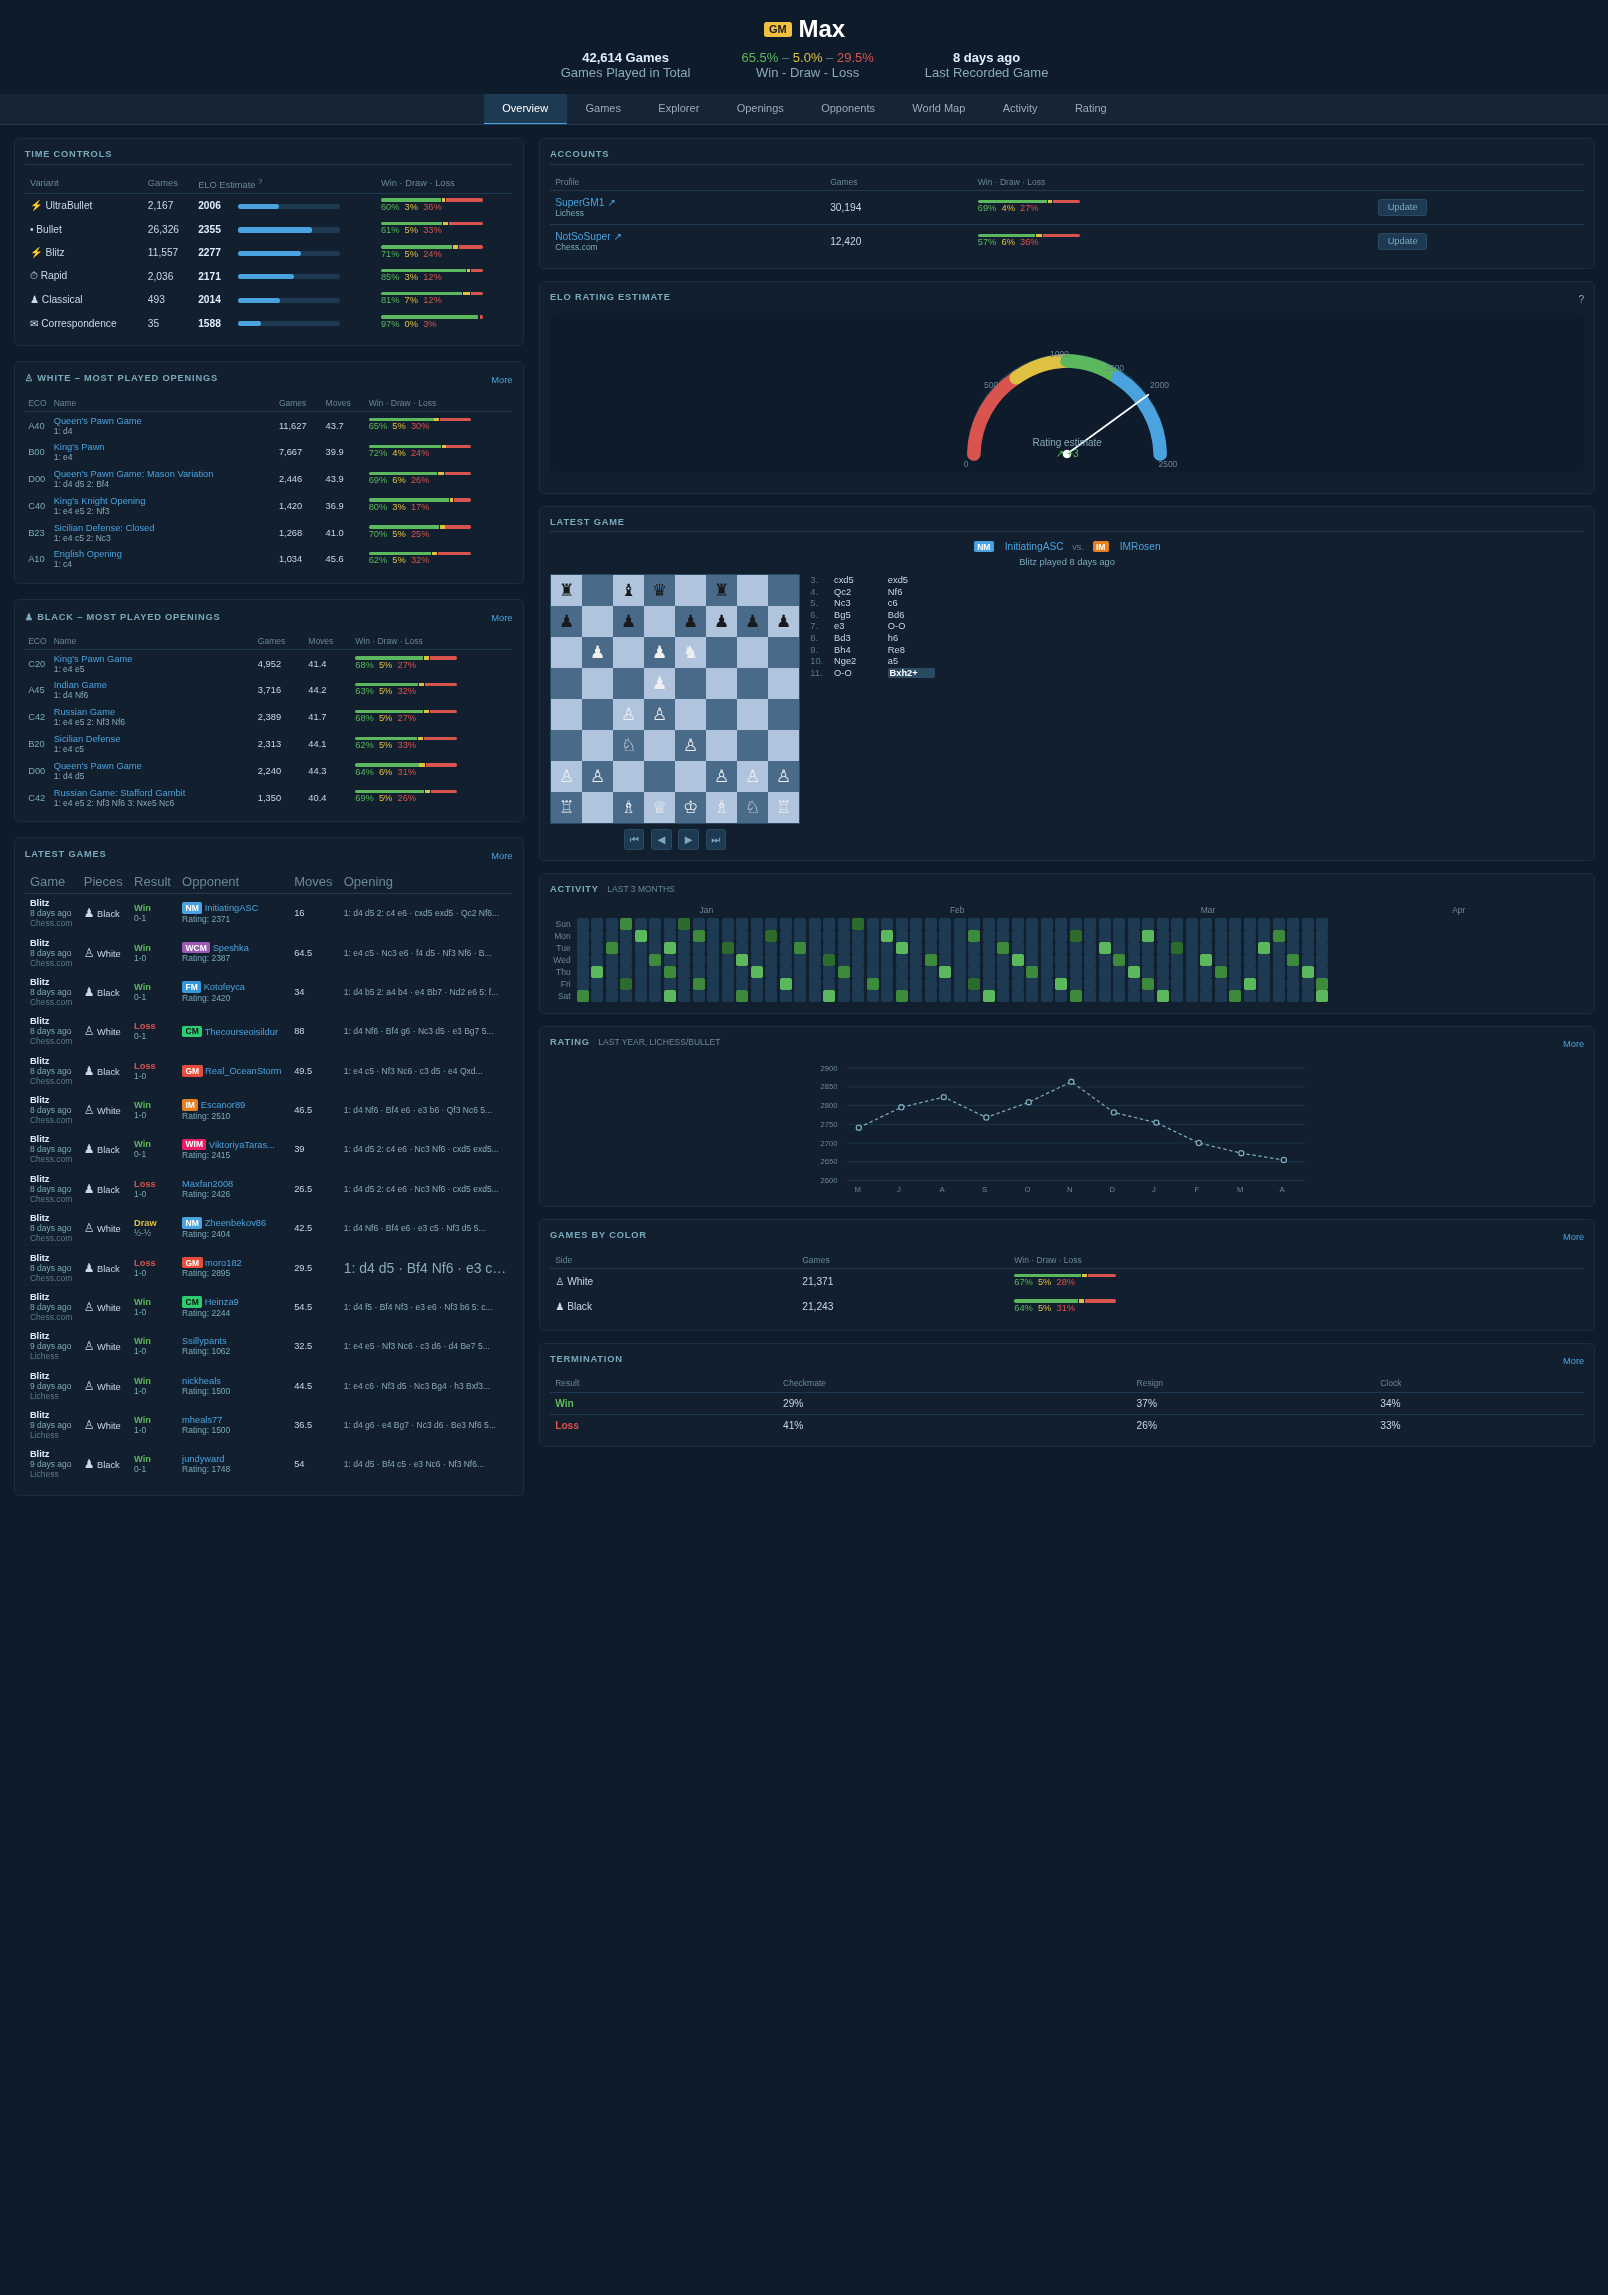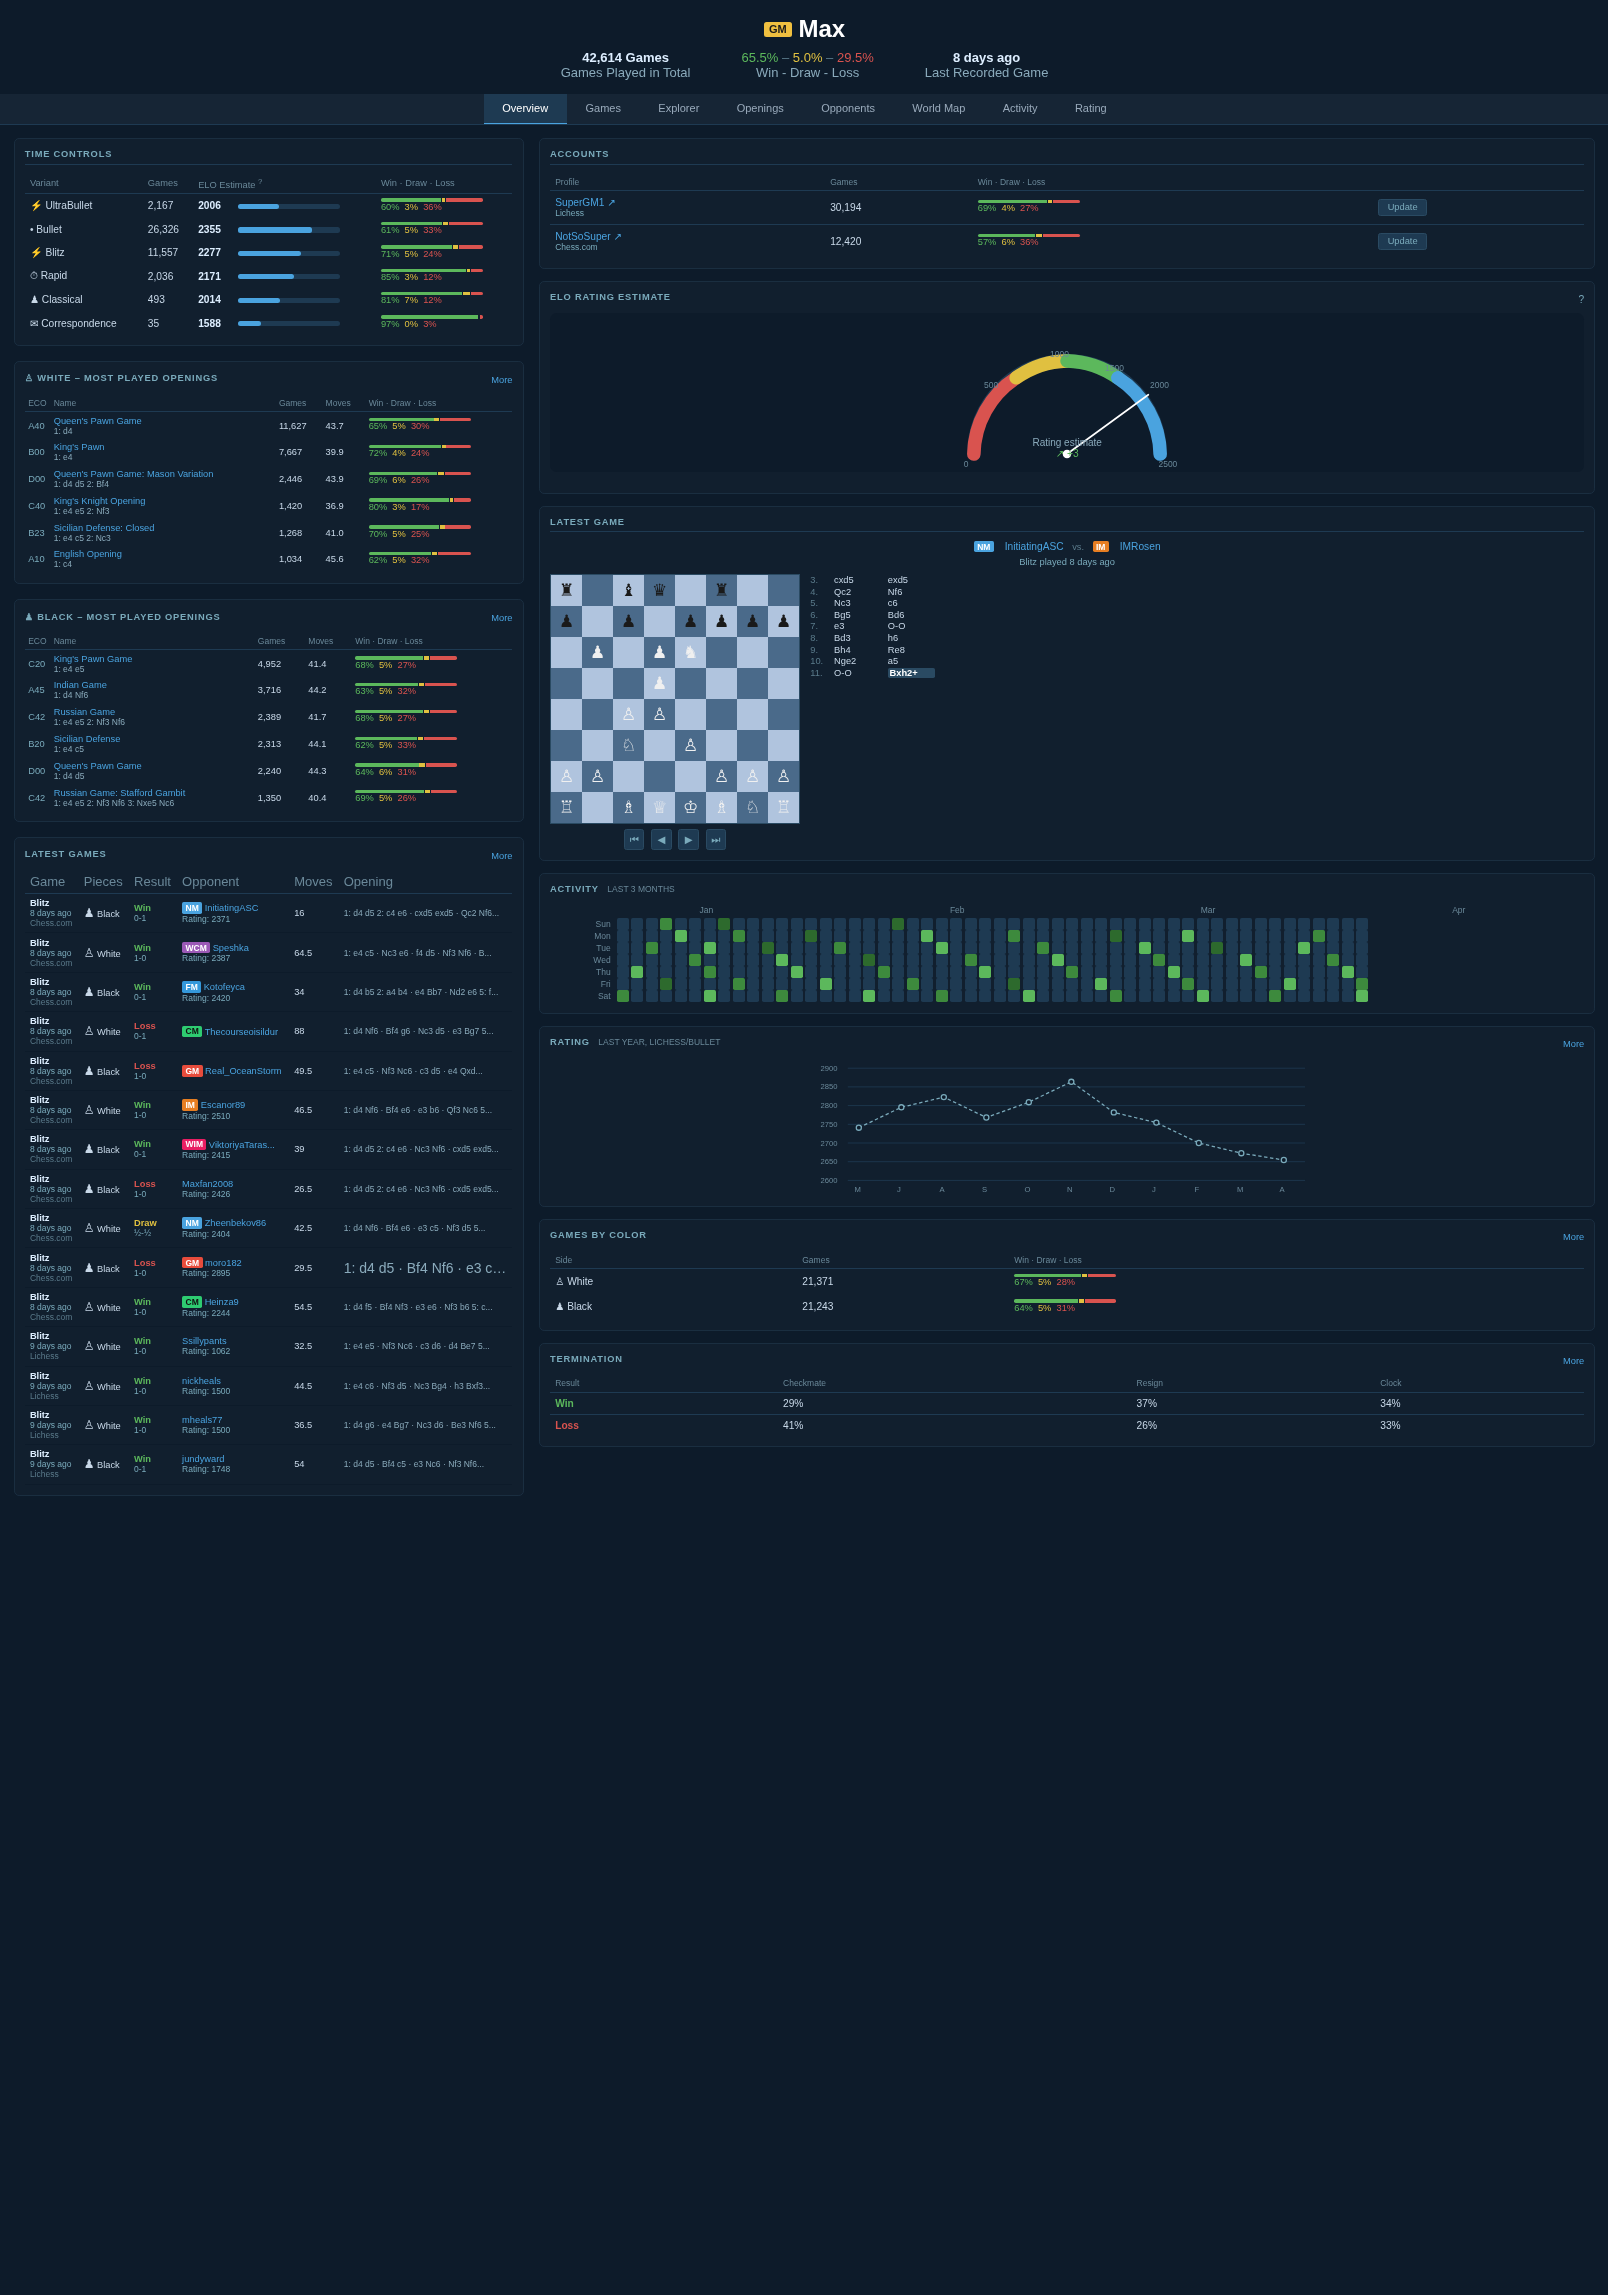--- a/index.html
+++ b/index.html
@@ -207,21 +207,21 @@
     .chess-cell.dark { background: #4a6a8a; }
 
     .moves-list { font-size: 9.3px; color: #8aaabb; }
     .move-row { display: flex; gap: 6.8px; padding: 0.8px 0; }
     .move-num { color: #5a7a8a; width: 17px; }
     .move-white, .move-black { width: 47px; color: #c8d8e8; }
     .move-black.highlight { color: #fff; font-weight: bold; background: #2a4a62; padding: 0 1.7px; border-radius: 1.7px; }
 
     
     .activity-grid-container { margin-top: 6.8px; }
-    .activity-day-row { display: flex; align-items: center; gap: 2.5px; margin-left: 40px; }
+    .activity-day-row { display: flex; align-items: center; gap: 2.5px; }
     .activity-day-label { width: 24px; font-size: 8.5px; color: #6a8899; text-align: right; padding-right: 3.4px; }
     .activity-cells { display: flex; gap: 2.5px; }
     .activity-cell {
       width: 12px; height: 12px; border-radius: 1.7px; background: #1e3a52;
     }
     .activity-cell.l1 { background: #2d6a2d; }
     .activity-cell.l2 { background: #3d8a3d; }
     .activity-cell.l3 { background: #5cb85c; }
 
     

